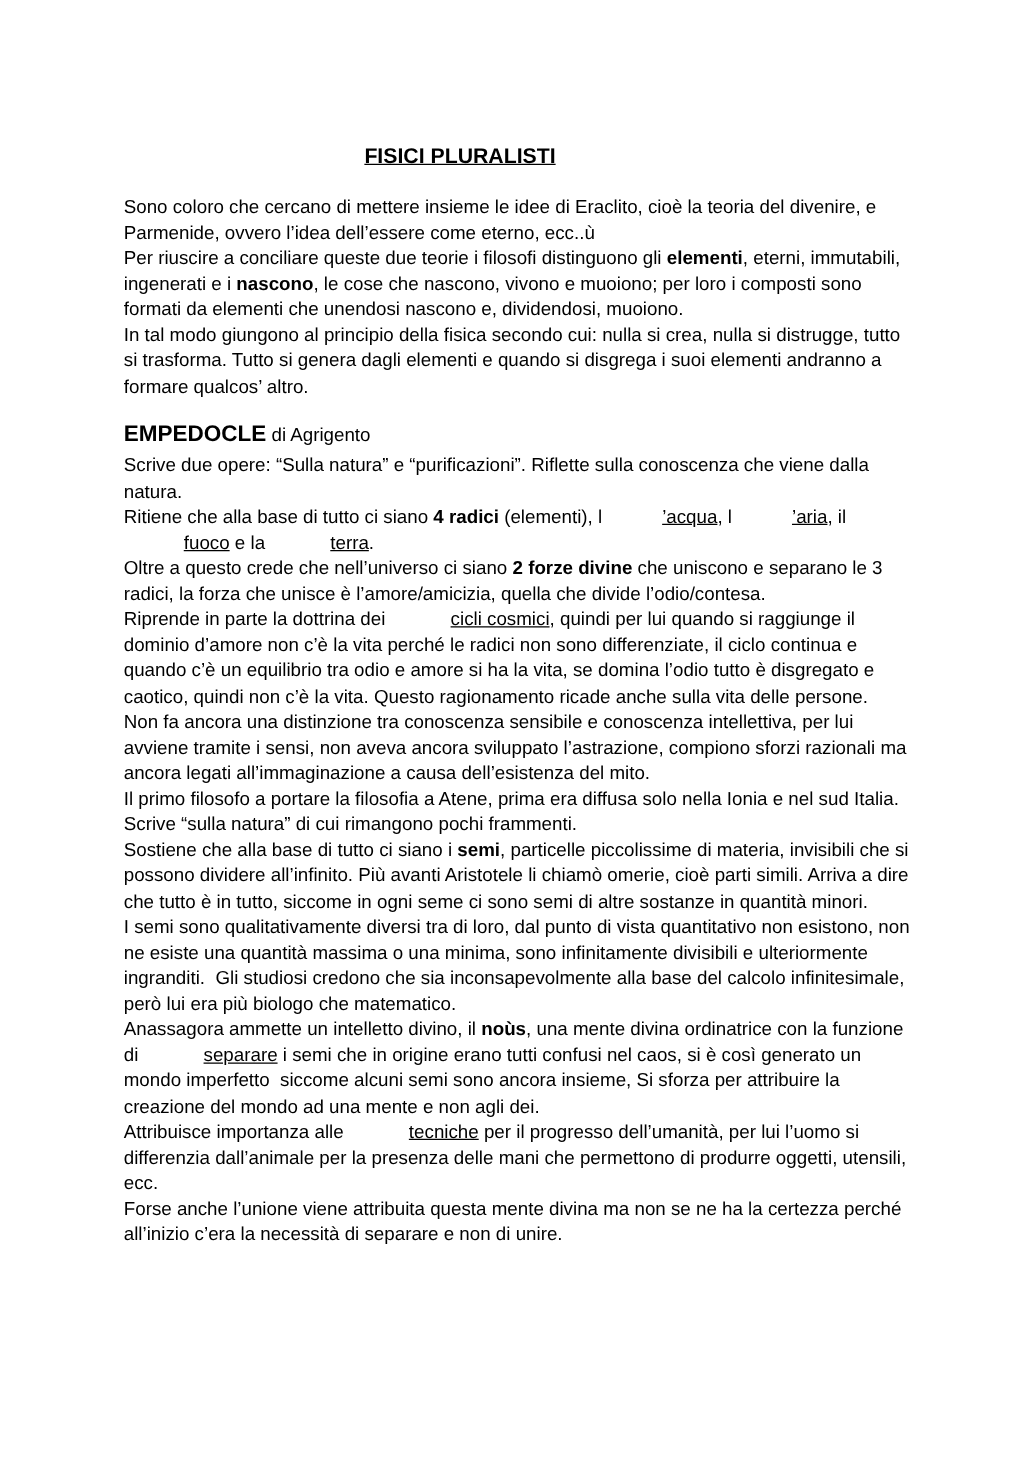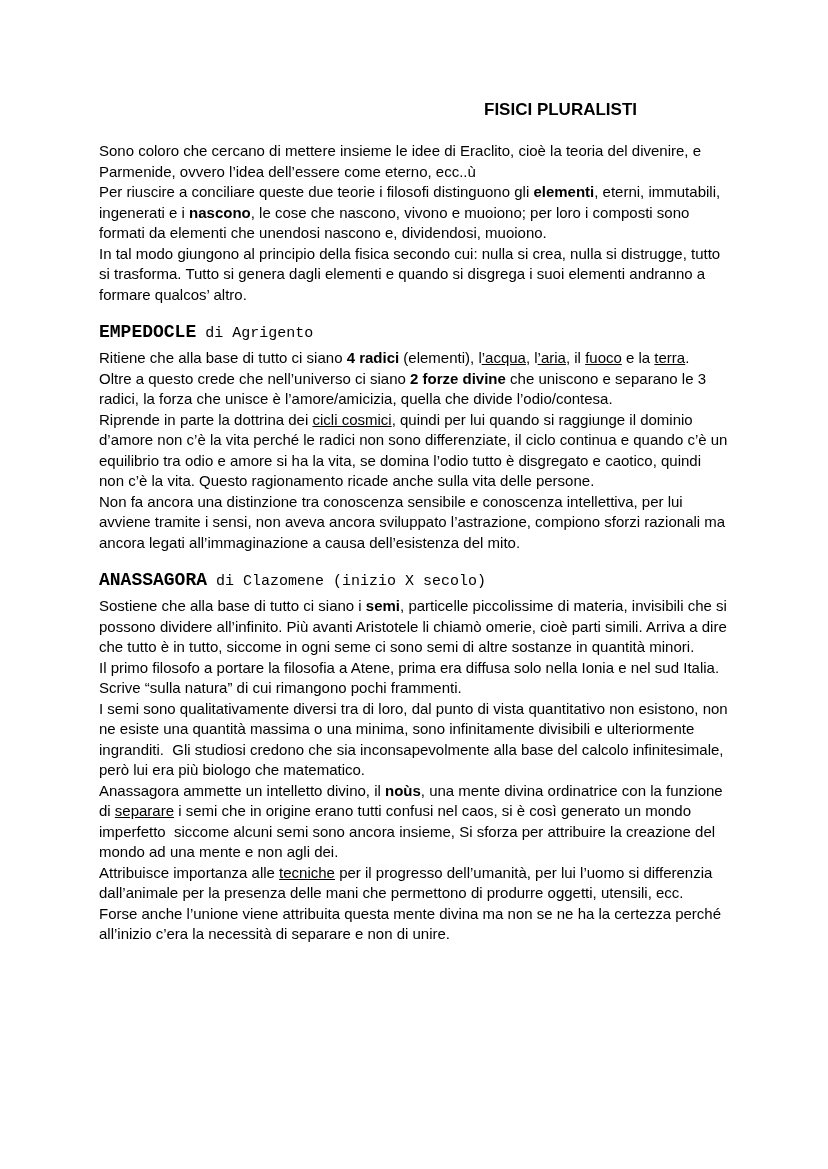--- a/index.html
+++ b/index.html
@@ -15,62 +15,62 @@
     color: #000000;
     font-family: "Liberation Sans", sans-serif;
     font-size: 15px;
     line-height: 20.5px;
     box-sizing: border-box;
     padding: 99px 99px 0 99px;
     overflow: hidden;
   }
   .doc-content { width: 630px; }
   .title {
-    text-align: right;
+    text-align: center;
     font-weight: 700;
     font-size: 17px;
     line-height: 22px;
-    margin: 0 92px 20px 0;
+    margin: 15px 92px 20px 0;
     white-space: pre-wrap;
+    text-decoration: underline;
   }
   .heading {
     margin: 15px 0 2px 0;
     line-height: 25px;
     white-space: pre-wrap;
-    font-family: Liberation Mono, monospace;
   }
   .heading-name {
     font-weight: 700;
     font-size: 18px;
   }
   .heading-sub {
     font-size: 15px;
   }
   .para {
     margin: 0;
     white-space: pre-wrap;
   }
   .b { font-weight: 700; }
-  .u { text-decoration: underline; }
+  .u { text-decoration: underline; margin-left: 48px; }
 </style>
 </head>
 <body>
 
 <div class="page">
   <div class="doc-content">
       <div class="title"><span class="b">FISICI PLURALISTI</span></div>
       <div class="para"><span>Sono coloro che cercano di mettere insieme le idee di Eraclito, cioè la teoria del divenire, e Parmenide, ovvero l’idea dell’essere come eterno, ecc..ù</span></div>
       <div class="para"><span>Per riuscire a conciliare queste due teorie i filosofi distinguono gli </span><span class="b">elementi</span><span>, eterni, immutabili, ingenerati e i </span><span class="b">nascono</span><span>, le cose che nascono, vivono e muoiono; per loro i composti sono formati da elementi che unendosi nascono e, dividendosi, muoiono.</span></div>
       <div class="para"><span>In tal modo giungono al principio della fisica secondo cui: nulla si crea, nulla si distrugge, tutto si trasforma. Tutto si genera dagli elementi e quando si disgrega i suoi elementi andranno a formare qualcos’ altro.</span></div>
       <div class="heading"><span class="heading-name b">EMPEDOCLE</span><span class="heading-sub"> di Agrigento</span></div>
+      <div class="para"><span>Scrive due opere: “Sulla natura” e “purificazioni”. Riflette sulla conoscenza che viene dalla natura.</span></div>
       <div class="para"><span>Ritiene che alla base di tutto ci siano </span><span class="b">4 radici</span><span> (elementi), l</span><span class="u">’acqua</span><span>, l</span><span class="u">’aria</span><span>, il </span><span class="u">fuoco</span><span> e la </span><span class="u">terra</span><span>.</span></div>
       <div class="para"><span>Oltre a questo crede che nell’universo ci siano </span><span class="b">2 forze divine</span><span> che uniscono e separano le 3 radici, la forza che unisce è l’amore/amicizia, quella che divide l’odio/contesa.</span></div>
       <div class="para"><span>Riprende in parte la dottrina dei </span><span class="u">cicli cosmici</span><span>, quindi per lui quando si raggiunge il dominio d’amore non c’è la vita perché le radici non sono differenziate, il ciclo continua e quando c’è un equilibrio tra odio e amore si ha la vita, se domina l’odio tutto è disgregato e caotico, quindi non c’è la vita. Questo ragionamento ricade anche sulla vita delle persone.</span></div>
       <div class="para"><span>Non fa ancora una distinzione tra conoscenza sensibile e conoscenza intellettiva, per lui avviene tramite i sensi, non aveva ancora sviluppato l’astrazione, compiono sforzi razionali ma ancora legati all’immaginazione a causa dell’esistenza del mito.</span></div>
-      <div class="heading"><span class="heading-name b">ANASSAGORA</span><span class="heading-sub"> di Clazomene (inizio X secolo)</span></div>
+      <div class="para"><span>Il primo filosofo a portare la filosofia a Atene, prima era diffusa solo nella Ionia e nel sud Italia. Scrive “sulla natura” di cui rimangono pochi frammenti.</span></div>
       <div class="para"><span>Sostiene che alla base di tutto ci siano i </span><span class="b">semi</span><span>, particelle piccolissime di materia, invisibili che si possono dividere all’infinito. Più avanti Aristotele li chiamò omerie, cioè parti simili. Arriva a dire che tutto è in tutto, siccome in ogni seme ci sono semi di altre sostanze in quantità minori.</span></div>
-      <div class="para"><span>Il primo filosofo a portare la filosofia a Atene, prima era diffusa solo nella Ionia e nel sud Italia. Scrive “sulla natura” di cui rimangono pochi frammenti.</span></div>
       <div class="para"><span>I semi sono qualitativamente diversi tra di loro, dal punto di vista quantitativo non esistono, non ne esiste una quantità massima o una minima, sono infinitamente divisibili e ulteriormente ingranditi.  Gli studiosi credono che sia inconsapevolmente alla base del calcolo infinitesimale, però lui era più biologo che matematico.</span></div>
       <div class="para"><span>Anassagora ammette un intelletto divino, il </span><span class="b">noùs</span><span>, una mente divina ordinatrice con la funzione di </span><span class="u">separare</span><span> i semi che in origine erano tutti confusi nel caos, si è così generato un mondo imperfetto  siccome alcuni semi sono ancora insieme, Si sforza per attribuire la creazione del mondo ad una mente e non agli dei.</span></div>
       <div class="para"><span>Attribuisce importanza alle </span><span class="u">tecniche</span><span> per il progresso dell’umanità, per lui l’uomo si differenzia dall’animale per la presenza delle mani che permettono di produrre oggetti, utensili, ecc.</span></div>
       <div class="para"><span>Forse anche l’unione viene attribuita questa mente divina ma non se ne ha la certezza perché all’inizio c’era la necessità di separare e non di unire.</span></div>
     </div>
 </div>
 
 </body></html>

